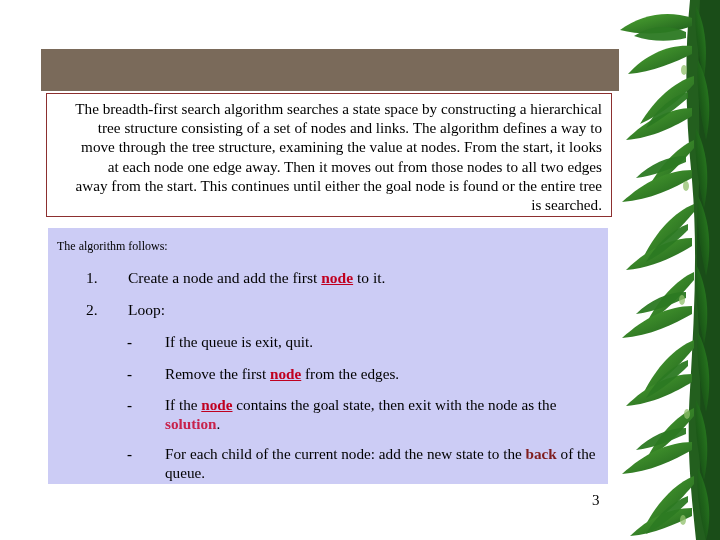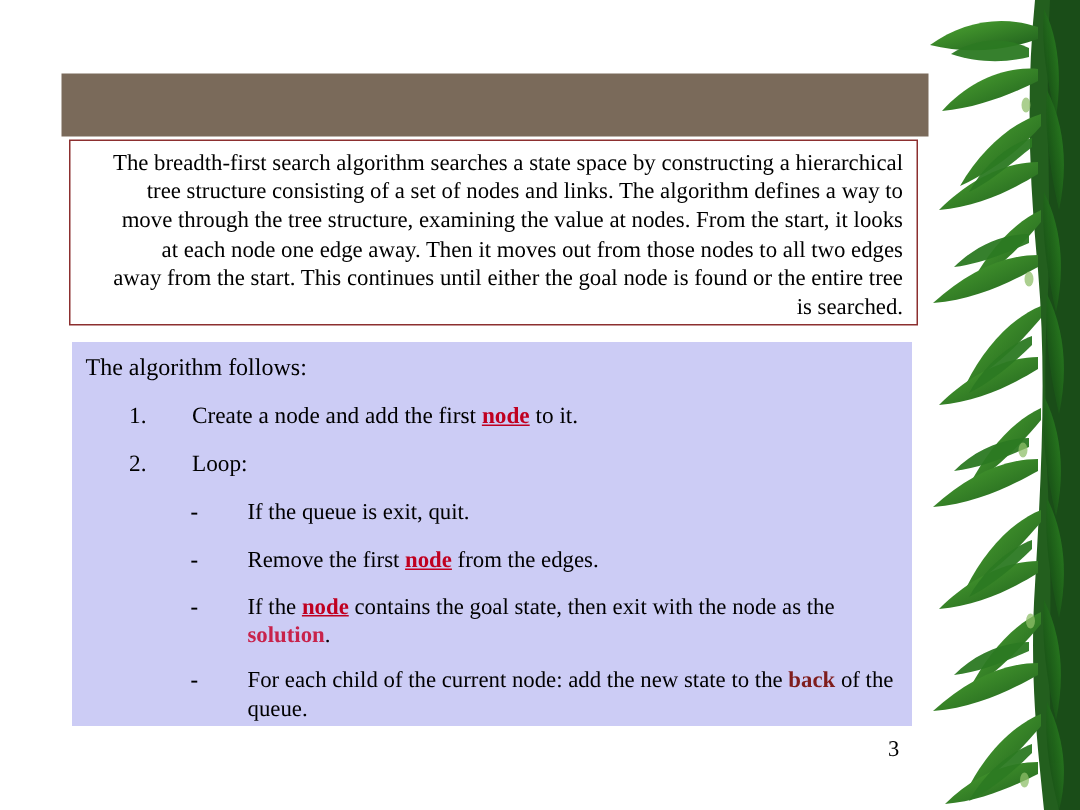--- a/index.html
+++ b/index.html
@@ -88,21 +88,21 @@
     background: #CCCCF5;
     box-sizing: border-box;
     z-index: 3;
     padding: 0;
   }
 
   #lead-in {
     position: absolute;
     left: 9px;
     top: 8px;
-    font-size: 16px;
+    font-size: 12px;
     line-height: 20px;
     color: #000000;
   }
 
   .num-item {
     position: absolute;
     left: 0;
     width: 100%;
     font-size: 15.5px;
     line-height: 19px;

